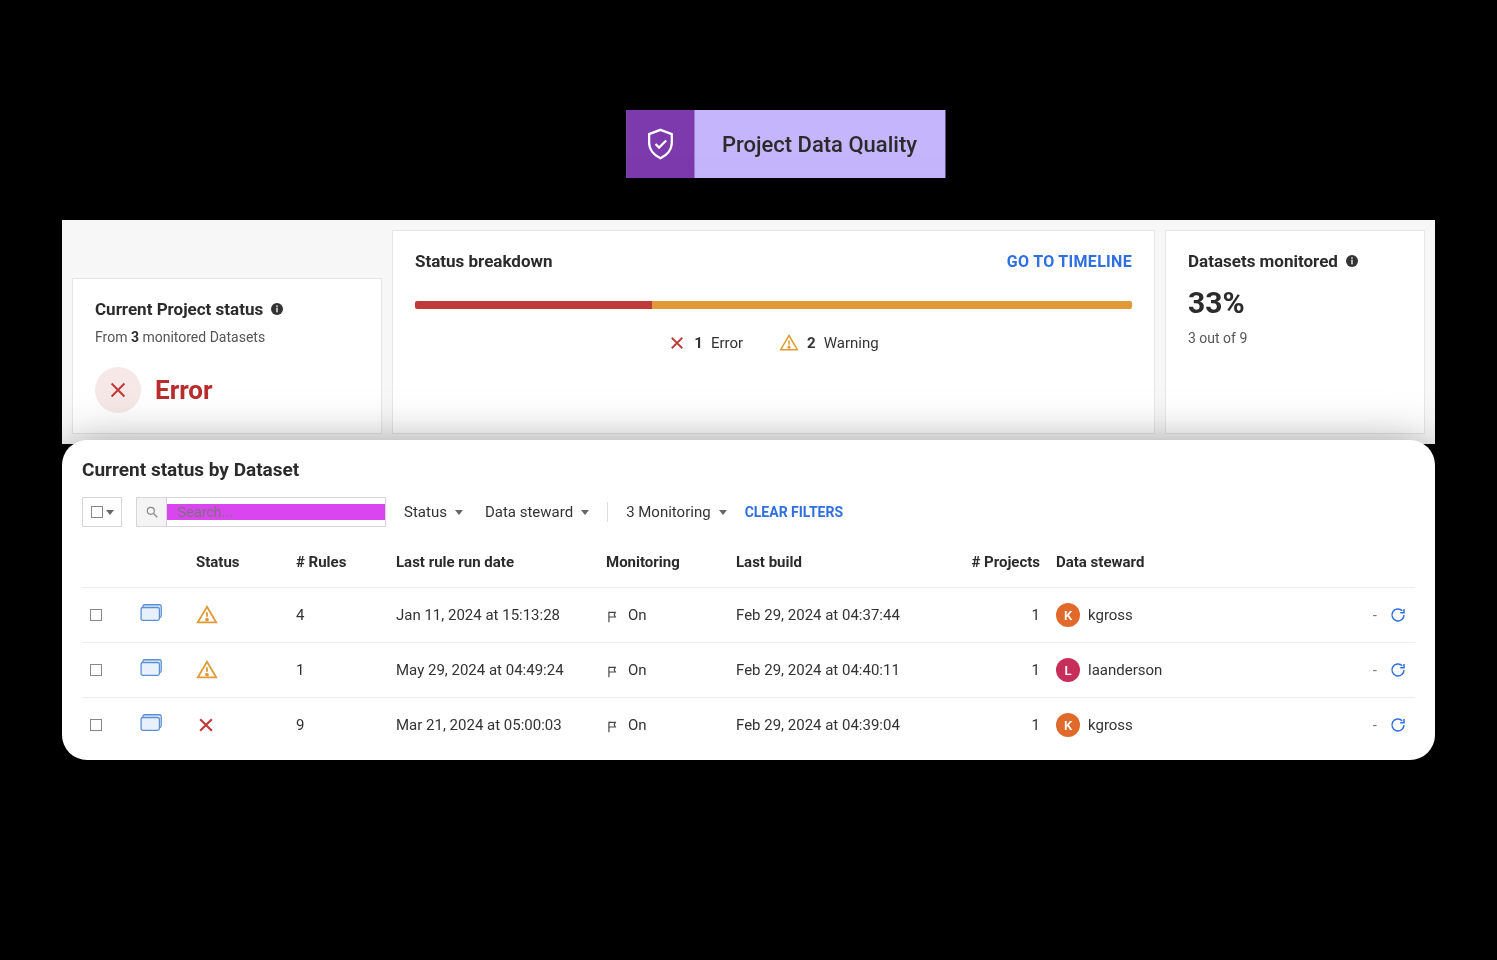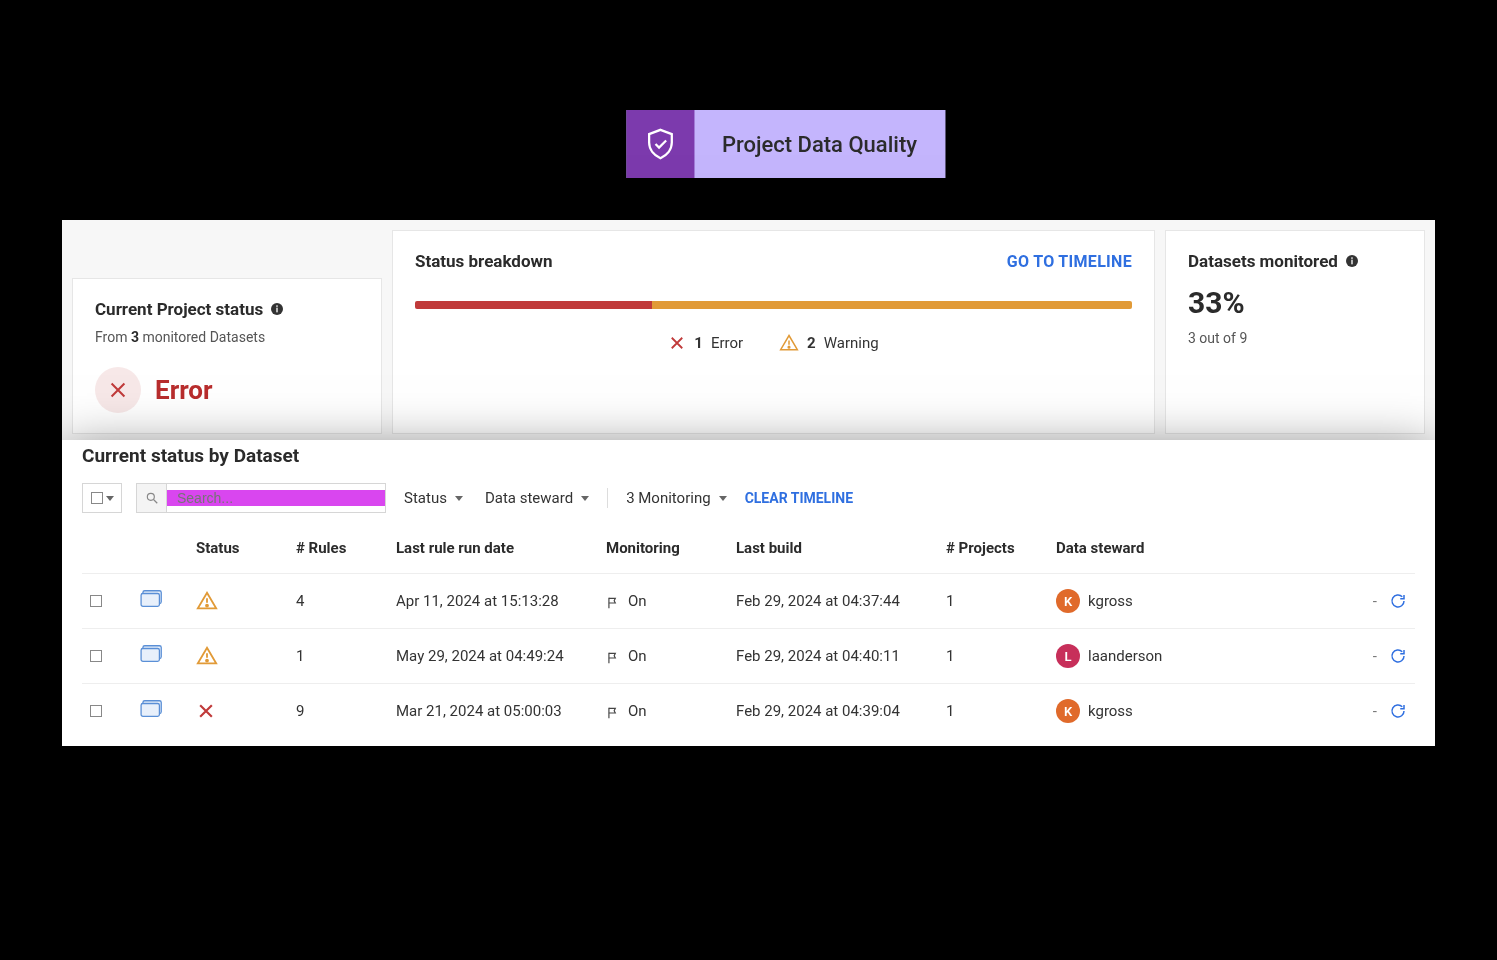--- a/index.html
+++ b/index.html
@@ -121,21 +121,22 @@
   .big-percent { font-size: 30px; font-weight:700; color:#2b2b2b; margin-top:14px; }
   .monitor-sub { margin-top: 10px; font-size:14px; color:#555; }
 
   .table-panel {
     position:absolute;
     top: 440px;
     left: 62px;
     right: 62px;
     background:#fff;
     box-shadow: 0 10px 50px rgba(0,0,0,.5);
-    padding: 4px 20px 8px 20px;
+    padding: 18px 20px 8px 20px;
+    border-radius: 25px;
   }
   .panel-title {
     font-size: 19px;
     font-weight:700;
     color:#2b2b2b;
     margin-bottom: 16px;
   }
   .filter-row {
     display:flex;
     align-items:center;
@@ -191,21 +192,21 @@
     border-top:1px solid #eee;
     vertical-align:middle;
   }
   .col-chk   { width: 50px; }
   .col-icon  { width: 56px; }
   .col-stat  { width: 100px; }
   .col-rules { width: 100px; }
   .col-last  { width: 210px; }
   .col-mon   { width: 130px; }
   .col-build { width: 210px; }
-  .col-proj  { width: 110px; }
+  .col-proj  { width: 110px; text-align: right; }
   .col-stew  { width: 180px; }
   .col-act   { width: auto; text-align:right; }
   .avatar {
     width:24px;height:24px;border-radius:50%;
     color:#fff; display:inline-flex;align-items:center;justify-content:center;
     font-size:13px; font-weight:600; margin-right:8px;
   }
   .av-orange{ background:#e06a2b; }
   .av-red{ background:#c72f5a; }
   .steward-cell{ display:flex; align-items:center; }
@@ -323,21 +324,21 @@
     </div>
     <div class="filter-dd">
       <span>Data steward</span>
       <div class="caret"></div>
     </div>
     <div class="vsep"></div>
     <div class="filter-dd">
       <span>3 Monitoring</span>
       <div class="caret"></div>
     </div>
-    <div class="clear-filters">CLEAR TIMELINE</div>
+    <div class="clear-filters">CLEAR FILTERS</div>
   </div>
 
   <table>
     <thead>
       <tr>
         <th class="col-chk"></th>
         <th class="col-icon"></th>
         <th class="col-stat">Status</th>
         <th class="col-rules"># Rules</th>
         <th class="col-last">Last rule run date</th>
@@ -358,21 +359,21 @@
                 <rect x="3" y="3" width="20" height="14" rx="2" fill="#e8f0fb" stroke="#5a8fd6" stroke-width="1.4"></rect>
                 <rect x="1" y="6" width="20" height="14" rx="2" fill="#e8f0fb" stroke="#5a8fd6" stroke-width="1.4"></rect>
               </svg>
             </span></td>
           <td class="col-stat"><span><svg width="22" height="22" viewBox="0 0 24 24" stroke="#e19a37" stroke-width="2" fill="none">
                 <path d="M12 3 L22 20 H2 Z"></path>
                 <line x1="12" y1="9" x2="12" y2="14"></line>
                 <circle cx="12" cy="17" r="1.1" fill="#e19a37"></circle>
               </svg></span></td>
           <td class="col-rules">4</td>
-          <td class="col-last">Apr 11, 2024 at 15:13:28</td>
+          <td class="col-last">Jan 11, 2024 at 15:13:28</td>
           <td class="col-mon">
             <div class="mon-cell">
               <span>
                 <svg width="14" height="14" viewBox="0 0 24 24" fill="none" stroke="#444" stroke-width="2">
                   <path d="M5 3v18"></path>
                   <path d="M5 4h11l-2 4 2 4H5"></path>
                 </svg>
               </span>
               <span>On</span>
             </div>

